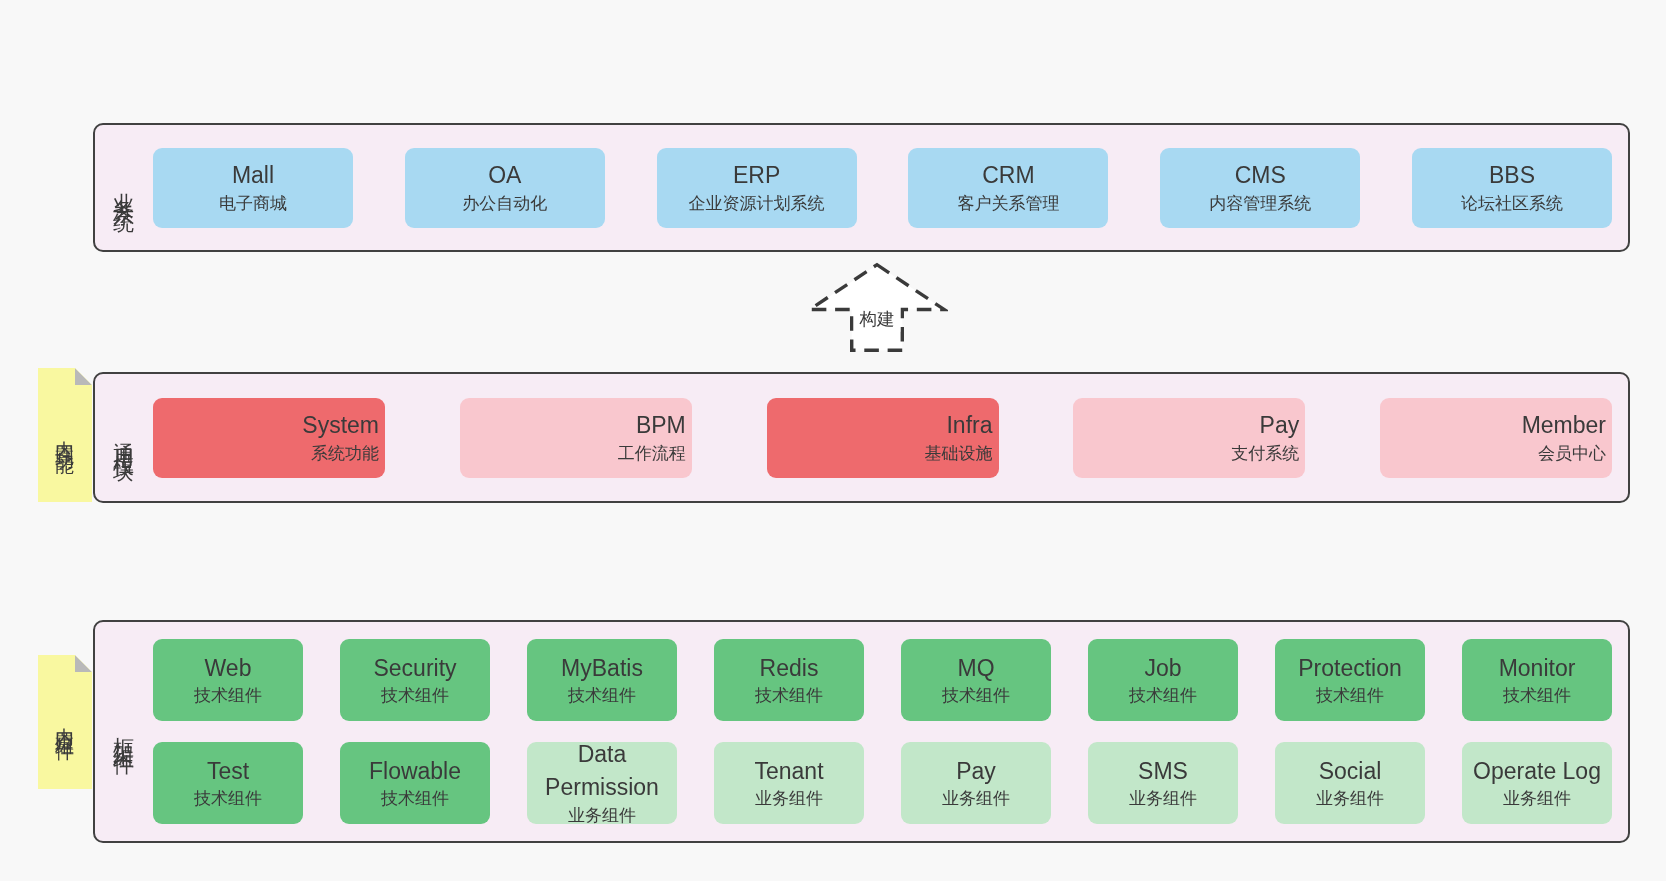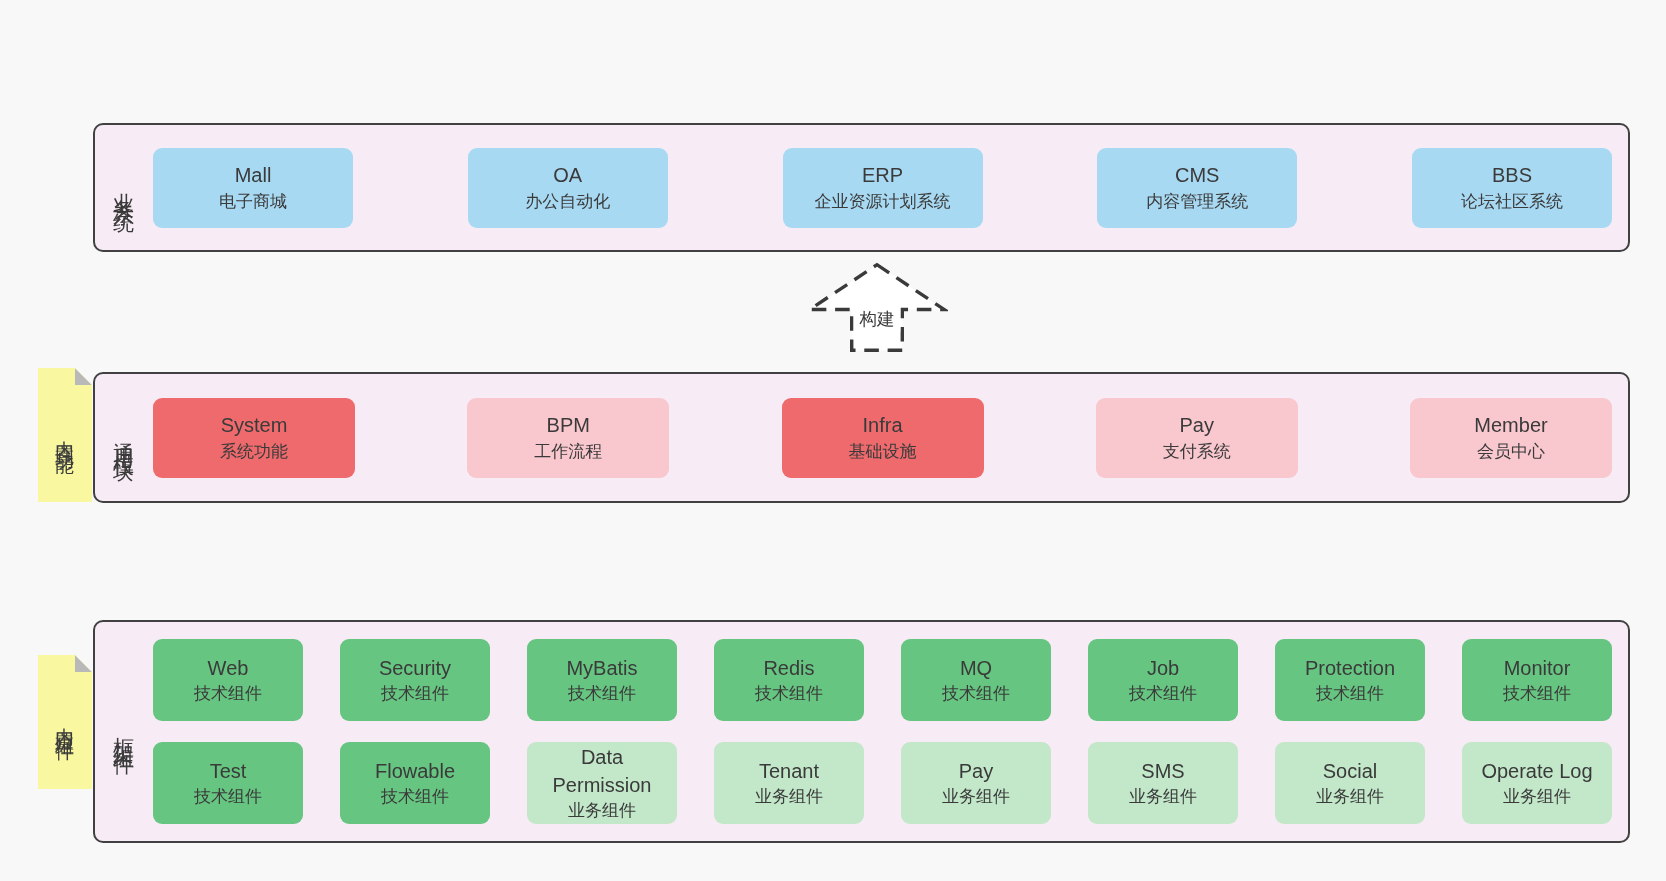--- a/index.html
+++ b/index.html
@@ -16,24 +16,24 @@
   .vtext{writing-mode:vertical-rl;text-orientation:upright;font-size:21px;letter-spacing:6px;
          color:#3a3a3a;line-height:1;}
 
   .layer-content{flex:1;display:flex;align-items:center;justify-content:space-between;padding-right:16px;}
   .layer-content.cols{flex-direction:column;justify-content:space-between;align-items:flex-end;
                       padding:17px 16px 17px 0;}
   .box-row{display:flex;justify-content:space-between;width:100%;}
 
   .box{border-radius:9px;display:flex;flex-direction:column;align-items:center;justify-content:center;
        text-align:center;line-height:1.42;padding:0 6px;box-sizing:border-box;}
-  .box-name{font-size:20px;}
+  .box-name{font-size:23px;}
   .box-desc{font-size:17px;}
   .w200{width:200px;height:80px;}
-  .w202{width:202px;height:80px;}
+  .w202{width:232px;height:80px;align-items:flex-end;}
   .w150{width:150px;height:82px;}
   .blue{background:#a8d9f2;}
   .red{background:#ee6a6d;}
   .pink{background:#f9c7ce;}
   .green{background:#66c580;}
   .lgreen{background:#c2e7c9;}
 
   .note{position:absolute;left:38px;width:54px;background:#f9f8a0;
         clip-path:polygon(0 0,calc(100% - 17px) 0,100% 17px,100% 100%,0 100%);
         display:flex;align-items:center;justify-content:center;}
@@ -65,20 +65,24 @@
       </div>
       <div class="box blue w200">
         <span class="box-name">OA</span>
         <span class="box-desc">办公自动化</span>
       </div>
       <div class="box blue w200">
         <span class="box-name">ERP</span>
         <span class="box-desc">企业资源计划系统</span>
       </div>
       <div class="box blue w200">
+        <span class="box-name">CRM</span>
+        <span class="box-desc">客户关系管理</span>
+      </div>
+      <div class="box blue w200">
         <span class="box-name">CMS</span>
         <span class="box-desc">内容管理系统</span>
       </div>
       <div class="box blue w200">
         <span class="box-name">BBS</span>
         <span class="box-desc">论坛社区系统</span>
       </div>
     </div>
   </section>
 

